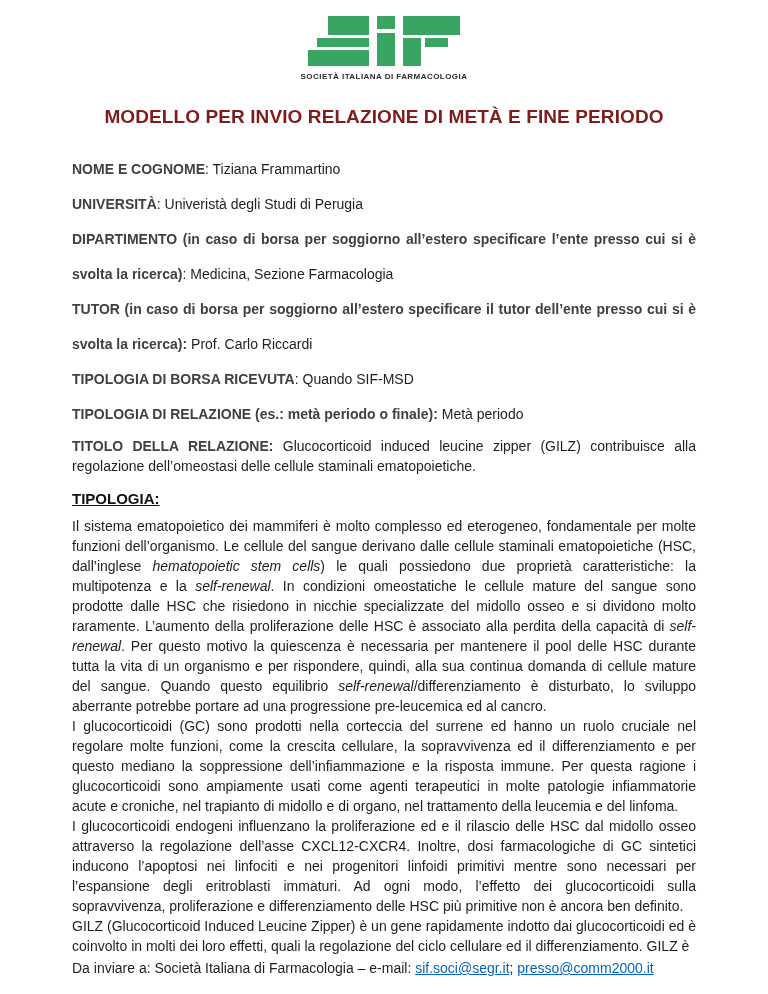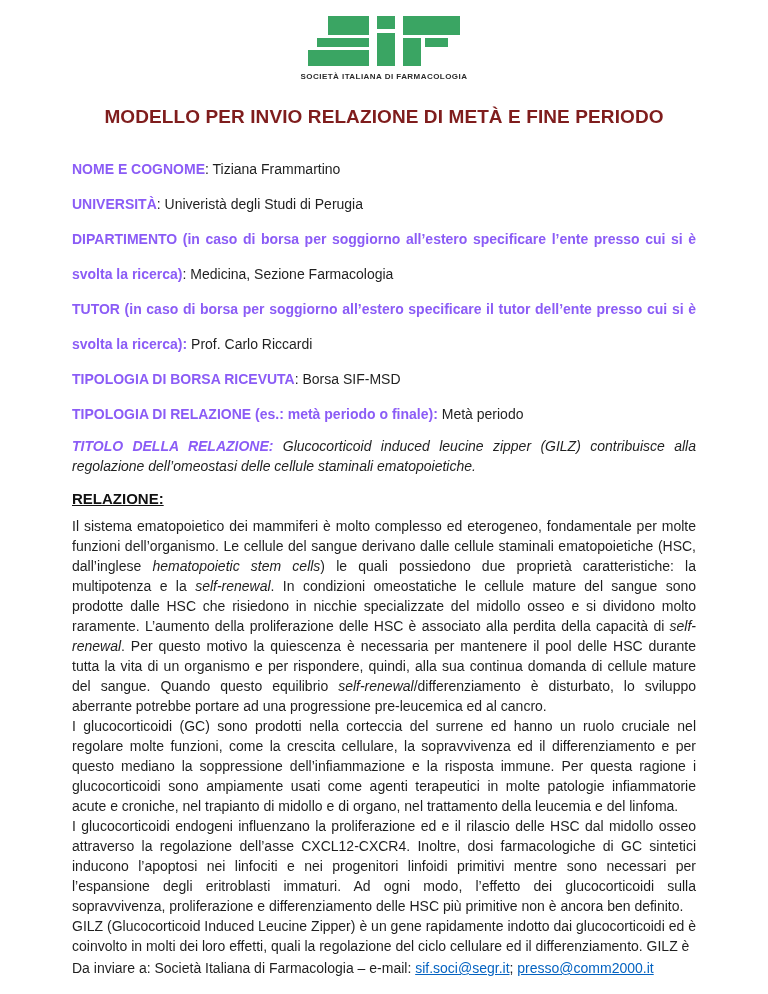--- a/index.html
+++ b/index.html
@@ -34,22 +34,22 @@
     color: #7f1d1d;
     margin: 25px 0 0;
     letter-spacing: 0.1px;
   }
   .fields {
     margin-top: 24px;
     font-size: 14px;
     text-align: justify;
   }
   .fields p { margin: 0; line-height: 35px; }
-  .fields p.tight { line-height: 20px; margin-top: 4px; font-style: italic; }
-  .fields .b { font-weight: bold; color: #8b5cf6; }
+  .fields p.tight { line-height: 20px; margin-top: 4px; }
+  .fields .b { font-weight: bold; color: #404040; }
   .section-heading {
     display: inline-block;
     font-size: 15px;
     font-weight: bold;
     color: #111;
     text-decoration: underline;
     margin: 14px 0 0;
   }
   .bodytext {
     margin-top: 8px;
@@ -85,26 +85,26 @@
     <div class="logo-subtitle">SOCIETÀ ITALIANA DI FARMACOLOGIA</div>
   </header>
 
   <h1 class="title">MODELLO PER INVIO RELAZIONE DI METÀ E FINE PERIODO</h1>
 
   <section class="fields">
       <p><span class="b">NOME E COGNOME</span><span>: Tiziana Frammartino</span></p>
       <p><span class="b">UNIVERSITÀ</span><span>: Univeristà degli Studi di Perugia</span></p>
       <p><span class="b">DIPARTIMENTO (in caso di borsa per soggiorno all’estero specificare l’ente presso cui si è svolta la ricerca)</span><span>: Medicina, Sezione Farmacologia</span></p>
       <p><span class="b">TUTOR (in caso di borsa per soggiorno all’estero specificare il tutor dell’ente presso cui si è svolta la ricerca):</span><span> Prof. Carlo Riccardi</span></p>
-      <p><span class="b">TIPOLOGIA DI BORSA RICEVUTA</span><span>: Borsa SIF-MSD</span></p>
+      <p><span class="b">TIPOLOGIA DI BORSA RICEVUTA</span><span>: Quando SIF-MSD</span></p>
       <p><span class="b">TIPOLOGIA DI RELAZIONE (es.: metà periodo o finale):</span><span> Metà periodo</span></p>
       <p class="tight"><span class="b">TITOLO DELLA RELAZIONE:</span><span> Glucocorticoid induced leucine zipper (GILZ) contribuisce alla regolazione dell’omeostasi delle cellule staminali ematopoietiche.</span></p>
     </section>
 
-  <h2 class="section-heading">RELAZIONE:</h2>
+  <h2 class="section-heading">TIPOLOGIA:</h2>
 
   <section class="bodytext">
       <p><span>Il sistema ematopoietico dei mammiferi è molto complesso ed eterogeneo, fondamentale per molte funzioni dell’organismo. Le cellule del sangue derivano dalle cellule staminali ematopoietiche (HSC, dall’inglese </span><span class="i">hematopoietic stem cells</span><span>) le quali possiedono due proprietà caratteristiche: la multipotenza e la </span><span class="i">self-renewal</span><span>. In condizioni omeostatiche le cellule mature del sangue sono prodotte dalle HSC che risiedono in nicchie specializzate del midollo osseo e si dividono molto raramente. L’aumento della proliferazione delle HSC è associato alla perdita della capacità di </span><span class="i">self-renewal</span><span>. Per questo motivo la quiescenza è necessaria per mantenere il pool delle HSC durante tutta la vita di un organismo e per rispondere, quindi, alla sua continua domanda di cellule mature del sangue. Quando questo equilibrio </span><span class="i">self-renewal</span><span>/differenziamento è disturbato, lo sviluppo aberrante potrebbe portare ad una progressione pre-leucemica ed al cancro.</span></p>
       <p><span>I glucocorticoidi (GC) sono prodotti nella corteccia del surrene ed hanno un ruolo cruciale nel regolare molte funzioni, come la crescita cellulare, la sopravvivenza ed il differenziamento e per questo mediano la soppressione dell’infiammazione e la risposta immune. Per questa ragione i glucocorticoidi sono ampiamente usati come agenti terapeutici in molte patologie infiammatorie acute e croniche, nel trapianto di midollo e di organo, nel trattamento della leucemia e del linfoma.</span></p>
       <p><span>I glucocorticoidi endogeni influenzano la proliferazione ed e il rilascio delle HSC dal midollo osseo attraverso la regolazione dell’asse CXCL12-CXCR4. Inoltre, dosi farmacologiche di GC sintetici inducono l’apoptosi nei linfociti e nei progenitori linfoidi primitivi mentre sono necessari per l’espansione degli eritroblasti immaturi. Ad ogni modo, l’effetto dei glucocorticoidi sulla sopravvivenza, proliferazione e differenziamento delle HSC più primitive non è ancora ben definito.</span></p>
       <p><span>GILZ (Glucocorticoid Induced Leucine Zipper) è un gene rapidamente indotto dai glucocorticoidi ed è coinvolto in molti dei loro effetti, quali la regolazione del ciclo cellulare ed il differenziamento. GILZ è</span></p>
     </section>
 
   <footer class="footer"><span>Da inviare a: Società Italiana di Farmacologia – e-mail: </span><span><a>sif.soci@segr.it</a><span class="sep">; </span><a>presso@comm2000.it</a></span></footer>
 

